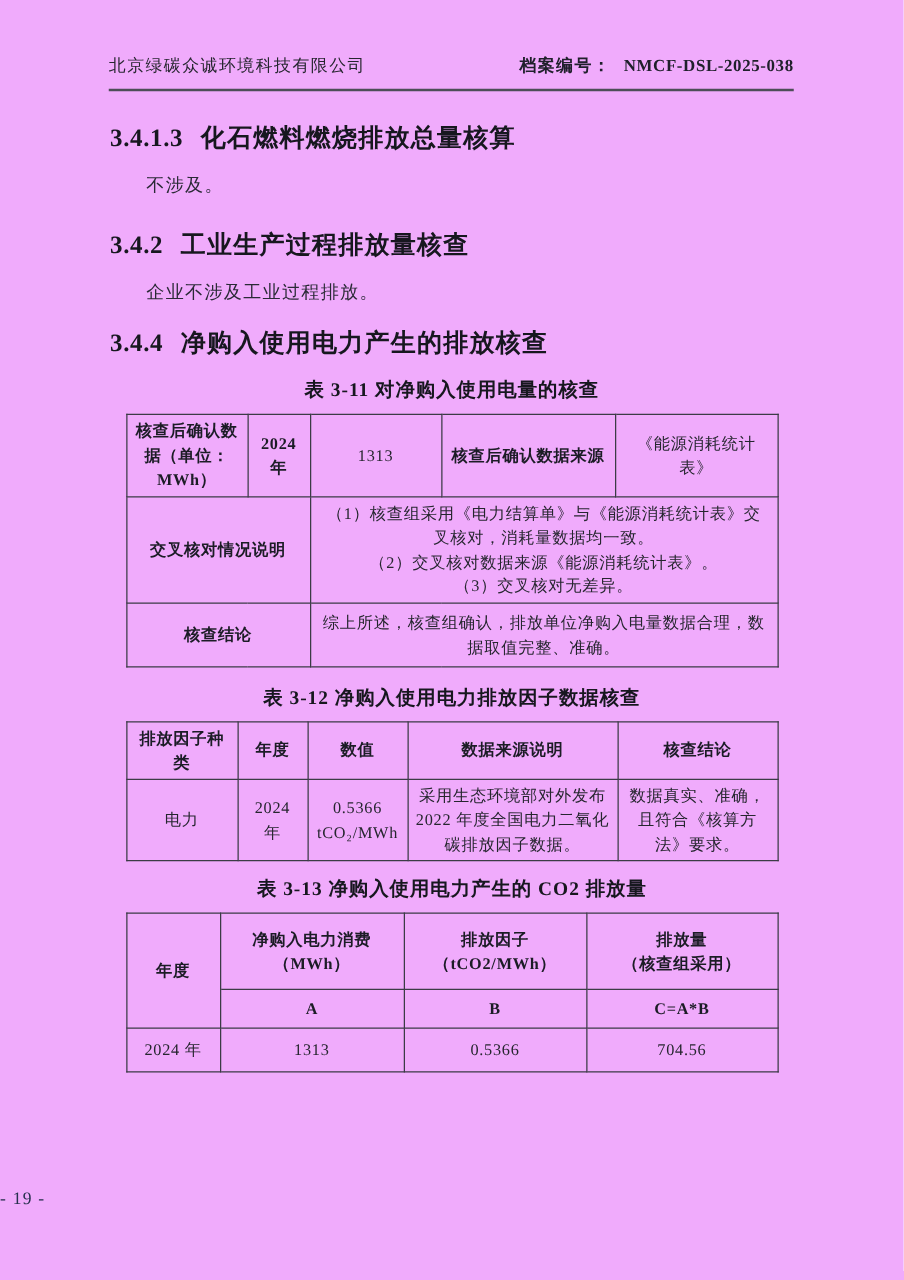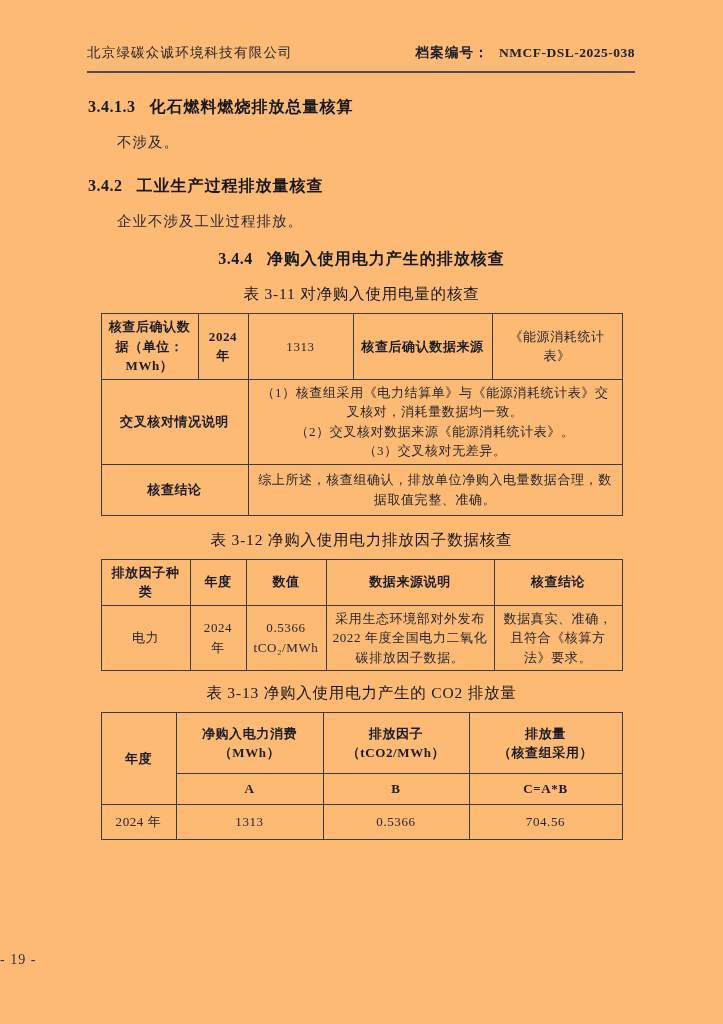--- a/index.html
+++ b/index.html
@@ -1,49 +1,49 @@
 <!DOCTYPE html>
 <html><head>
 <meta charset="utf-8">
 <style>
   html,body { margin:0; padding:0; background:#ffffff; }
   .page {
     position:relative;
     width:723px; height:1024px;
-    background:#fdba74;
+    background:#f0abfc;
     font-family:"Liberation Serif","DejaVu Serif",serif;
     color:#1e1e2a;
     overflow:hidden;
     box-sizing:border-box;
   }
   .doc-header {
     margin:44px 88px 0 87px;
     display:flex; justify-content:space-between; align-items:baseline;
     border-bottom:2px solid #4d4d58;
     padding-bottom:9px;
     font-size:13.5px; letter-spacing:1.2px;
   }
   .doc-header .company { color:#26262f; }
   .doc-header .archive { font-weight:bold; color:#20202c; }
   .doc-header .archive .no { margin-left:10px; letter-spacing:0.5px;text-align:right; }
 
   .h3 {
     margin:24px 88px 0 88px;
-    font-size:16px; font-weight:bold; letter-spacing:1px; color:#17171f;
+    font-size:20px; font-weight:bold; letter-spacing:1px; color:#17171f;
   }
   .h3 .h-num { margin-right:14px; letter-spacing:0.5px; }
   .para {
     margin:15px 88px 0 88px;
     text-indent:2em;
     font-size:14.5px; letter-spacing:1px; color:#2a2a36;
   }
   .tcap {
     margin:14px 60px 0 60px;
     text-align:center;
-    font-size:15.5px; font-weight:normal; letter-spacing:0.8px; color:#17171f;
+    font-size:15.5px; font-weight:bold; letter-spacing:0.8px; color:#17171f;
   }
   table.vtab {
     width:521px;
     margin:8px auto 0 auto;
     border-collapse:collapse;
     table-layout:fixed;
   }
   table.vtab td {
     border:1.5px solid #3b3b46;
     padding:3px 6px;
@@ -87,21 +87,21 @@
     <span class="h-num">3.4.1.3</span><span>化石燃料燃烧排放总量核算</span>
   </div>
   <div class="para">不涉及。</div>
 
   <div class="h3">
     <span class="h-num">3.4.2</span><span>工业生产过程排放量核查</span>
   </div>
   <div class="para">企业不涉及工业过程排放。</div>
 
 
-  <div class="h3" style="margin-top:18px;text-align:center;">
+  <div class="h3" style="margin-top:18px;">
     <span class="h-num">3.4.4</span><span>净购入使用电力产生的排放核查</span>
   </div>
 
   <div class="tcap">表 3-11 对净购入使用电量的核查</div>
   <table class="vtab" id="t11">
     <colgroup>
       <col style="width:97px">
         <col style="width:50px">
         <col style="width:105px">
         <col style="width:139px">

